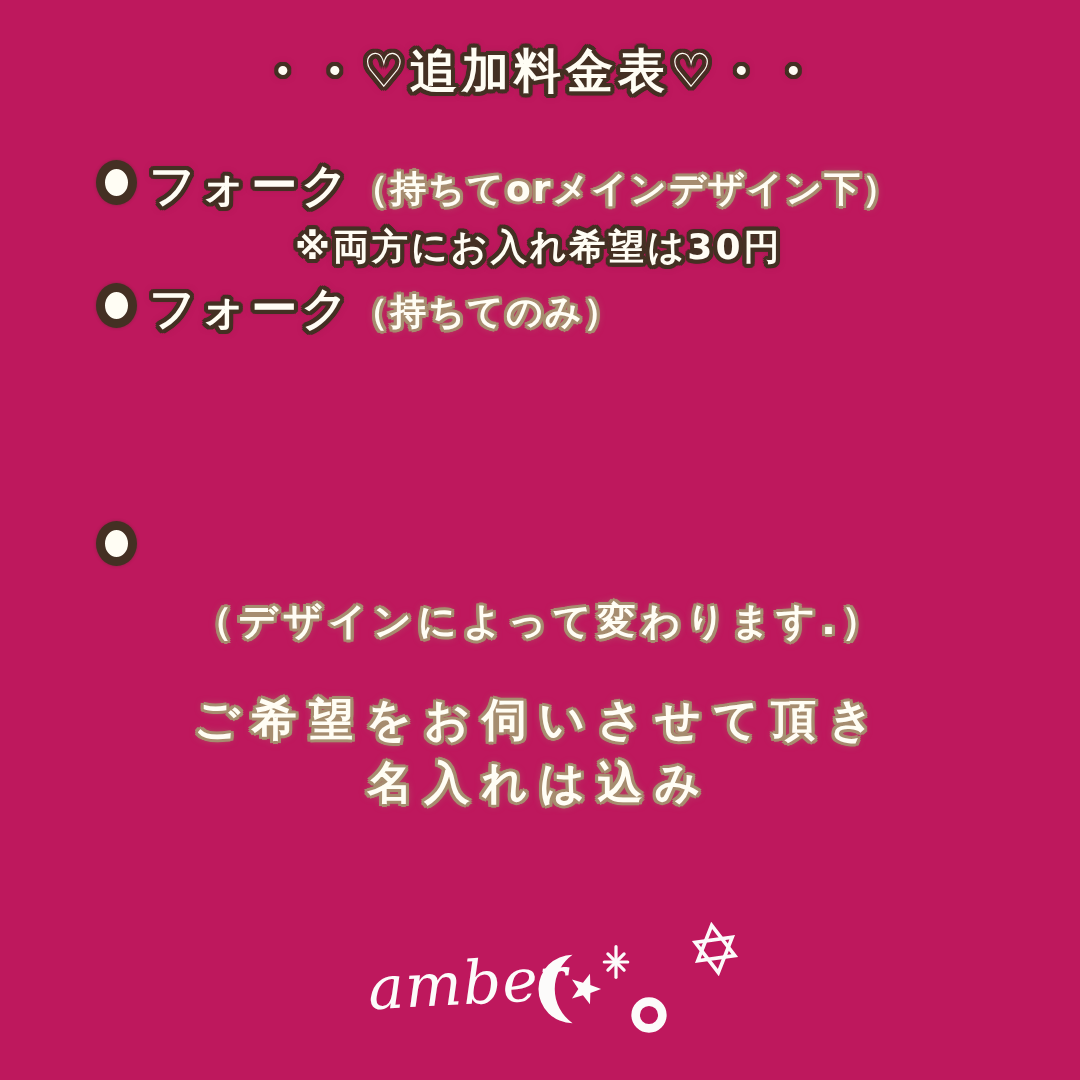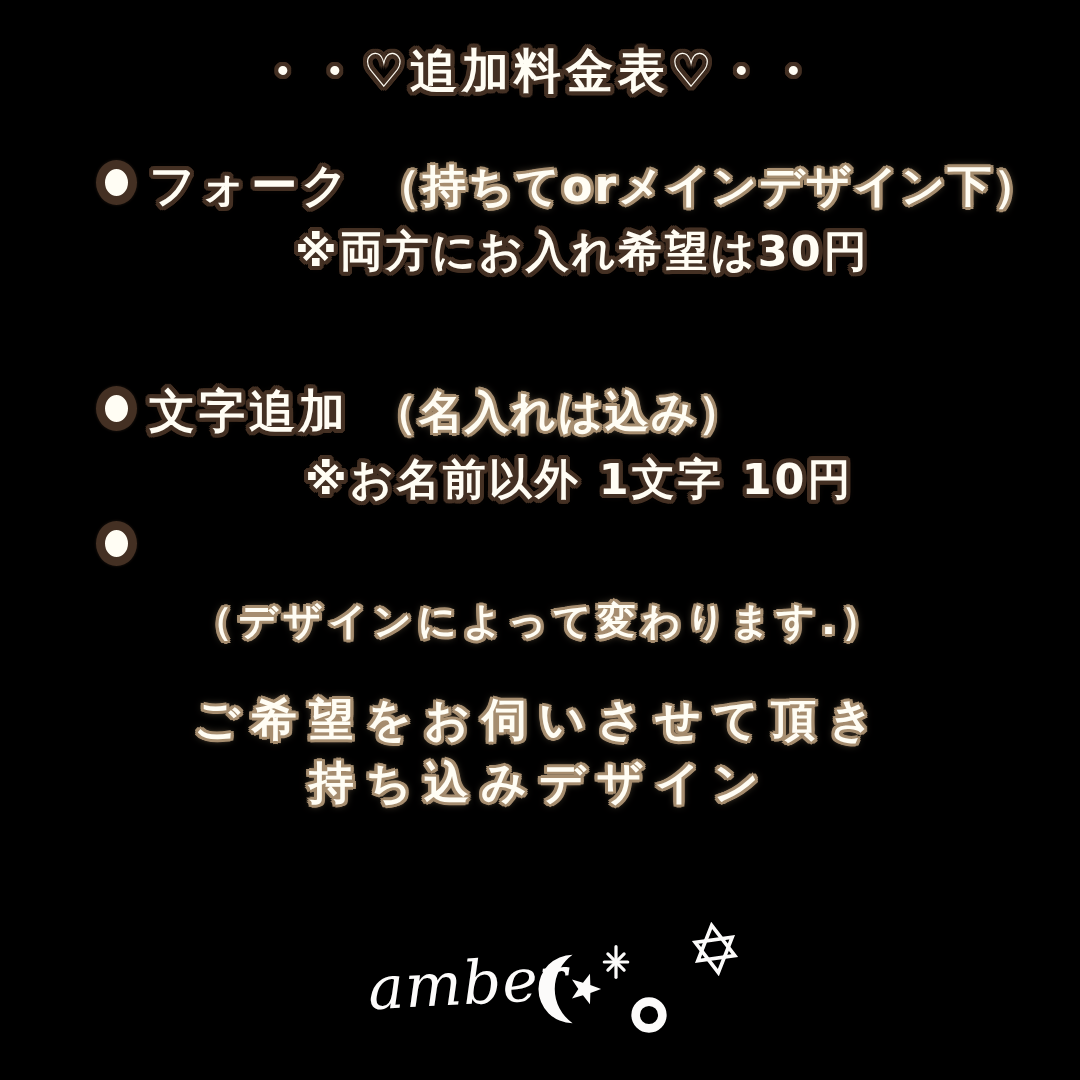--- a/index.html
+++ b/index.html
@@ -1,20 +1,20 @@
 <!DOCTYPE html>
 <html><head>
 <meta charset="utf-8">
 <style>
   html,body{margin:0;padding:0;background:#8f8381;}
   .canvas{
     position:relative;
     width:1080px;height:1080px;
     margin:0 auto;
-    background:#000000;
+    background:#be185d;
     overflow:hidden;
     font-family:"DejaVu Sans",sans-serif;
     font-weight:700;
   }
   .row{position:absolute;white-space:nowrap;}
   .center{left:0;width:1080px;text-align:center;}
 
   
   .t-dark{
     color:#fffdf4;
@@ -31,28 +31,28 @@
     text-shadow:
       3px 0 #a68d6f,-3px 0 #a68d6f,0 3px #a68d6f,0 -3px #a68d6f,
       2px 2px #a68d6f,-2px 2px #a68d6f,2px -2px #a68d6f,-2px -2px #a68d6f,
       3px 2px #a68d6f,-3px 2px #a68d6f,3px -2px #a68d6f,-3px -2px #a68d6f,
       0 0 4px #a68d6f,0 0 9px rgba(166,141,111,.85);
   }
 
   .title{top:40px;font-size:47px;letter-spacing:5px;}
 
   .item{left:96px;font-size:46px;letter-spacing:4px;}
-  .item .paren{font-size:44px;letter-spacing:2px;margin-left:24px;}
+  .item .paren{font-size:36px;letter-spacing:2px;margin-left:0;}
   .bullet{
     display:inline-block;width:23px;height:27px;
     border:9px solid #443023;border-radius:50%;
     background:#fffdf4;vertical-align:-4px;margin-right:12px;
     box-shadow:0 0 3px rgba(68,48,35,.5);
   }
-  .note{font-size:43px;letter-spacing:3px;}
+  .note{font-size:36px;letter-spacing:3px;}
   .subparen{top:596px;font-size:38px;letter-spacing:6px;}
 
   .closing{font-size:45px;letter-spacing:12px;}
   .clover{vertical-align:-9px;margin:0 2px 0 6px;}
 
   .brand{
     position:absolute;left:368px;top:948px;
     font-family:"DejaVu Serif",serif;font-style:italic;font-weight:400;
     font-size:60px;color:#fcfbfa;letter-spacing:1px;
     transform:rotate(-3deg);
@@ -64,33 +64,32 @@
 
 <div class="canvas">
 
   <div class="row center title t-dark">・・♡追加料金表♡・・</div>
 
   <div class="row item" style="top:155px">
     <span class="bullet"></span><span class="t-dark">フォーク</span><span class="paren t-tan">（持ちてorメインデザイン下）</span>
   </div>
   <div class="row note t-dark" style="top:223px;left:295px">※両方にお入れ希望は30円</div>
 
+  <div class="row item" style="top:278px">
+    <span class="bullet"></span><span class="t-dark">フォーク</span><span class="paren t-tan">（持ちてのみ）</span>
+  </div>
 
-  <div class="row item" style="top:381px">
-    <span class="bullet"></span><span class="t-dark">文字追加</span><span class="paren t-tan">（名入れは込み）</span>
-  </div>
-  <div class="row note t-dark" style="top:451px;left:305px">※お名前以外 1文字 10円</div>
 
   <div class="row item" style="top:519px">
     <span class="bullet"></span>
   </div>
   <div class="row center subparen t-tan">（デザインによって変わります.）</div>
 
   <div class="row center closing t-tan" style="top:690px">ご希望をお伺いさせて頂き</div>
-  <div class="row center closing t-tan" style="top:753px">持ち込みデザイン</div>
+  <div class="row center closing t-tan" style="top:753px">名入れは込み</div>
 
   <div class="brand">amber</div>
 
   <svg class="logoicon" style="left:534px;top:950px" width="52" height="78" viewBox="0 0 70 100">
     <path d="M 52 4 A 46 46 0 1 0 52 96 A 56 56 0 0 1 52 4 Z" fill="#fcfbfa"></path>
   </svg>
 
   <svg class="logoicon" style="left:568px;top:972px" width="34" height="34" viewBox="0 0 36 36">
     <polygon transform="rotate(18 18 18)" fill="#fcfbfa" points="18,1 22.1,12.3 34.2,12.7 24.7,20.2 28,31.8 18,25 8,31.8 11.3,20.2 1.8,12.7 13.9,12.3"></polygon>
   </svg>

